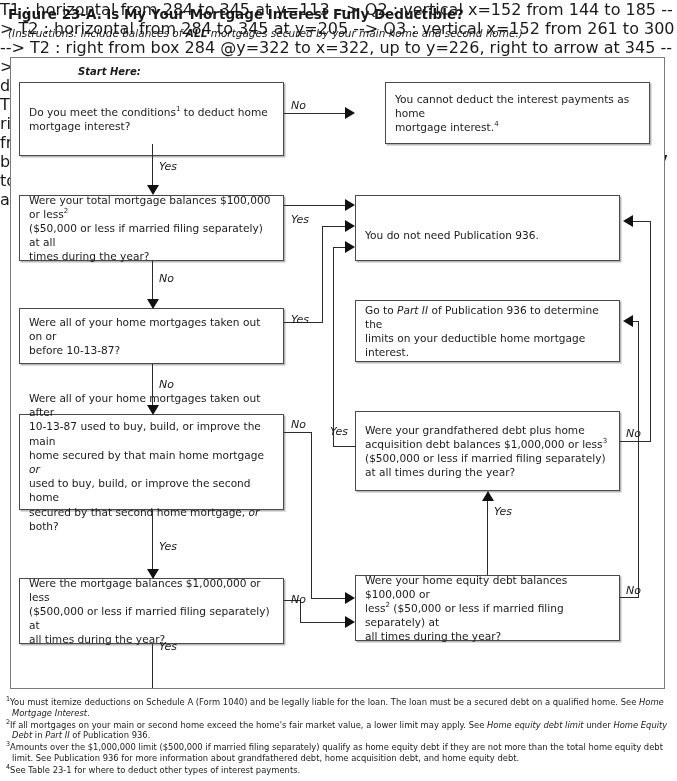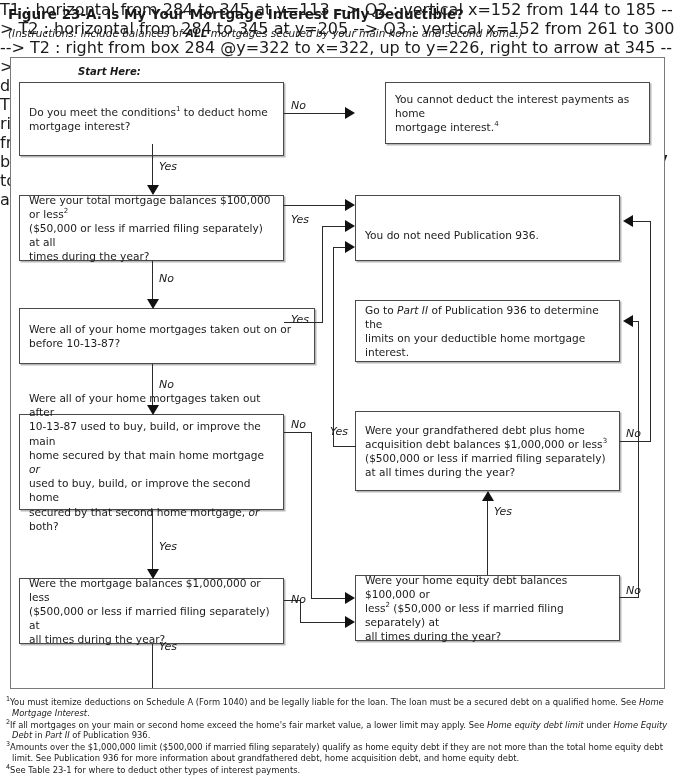--- a/index.html
+++ b/index.html
@@ -116,21 +116,21 @@
   <div class="box" style="left:19px;top:195px;width:265px;height:66px;">
     <div class="txt"><span>Were your total mortgage balances $100,000 or less</span><sup>2</sup><br><span>($50,000 or less if married filing separately) at all</span><br><span>times during the year?</span></div>
   </div>
 
   
   <div class="box" style="left:355px;top:195px;width:265px;height:66px;">
     <div class="txt"><br><span>You do not need Publication 936.</span></div>
   </div>
 
   
-  <div class="box" style="left:19px;top:308px;width:296px;height:56px;">
+  <div class="box" style="left:19px;top:308px;width:265px;height:56px;">
     <div class="txt"><span>Were all of your home mortgages taken out on or</span><br><span>before 10-13-87?</span></div>
   </div>
 
   
   <div class="box" style="left:355px;top:300px;width:265px;height:62px;">
     <div class="txt"><span>Go to </span><i>Part II</i><span> of Publication 936 to determine the</span><br><span>limits on your deductible home mortgage interest.</span></div>
   </div>
 
   
   <div class="box" style="left:19px;top:414px;width:265px;height:96px;">

